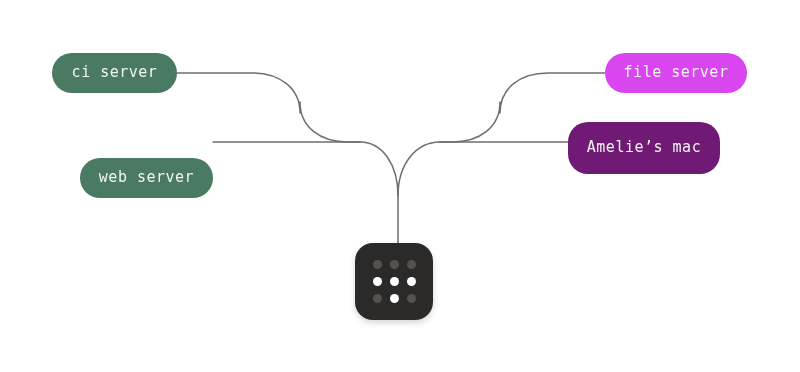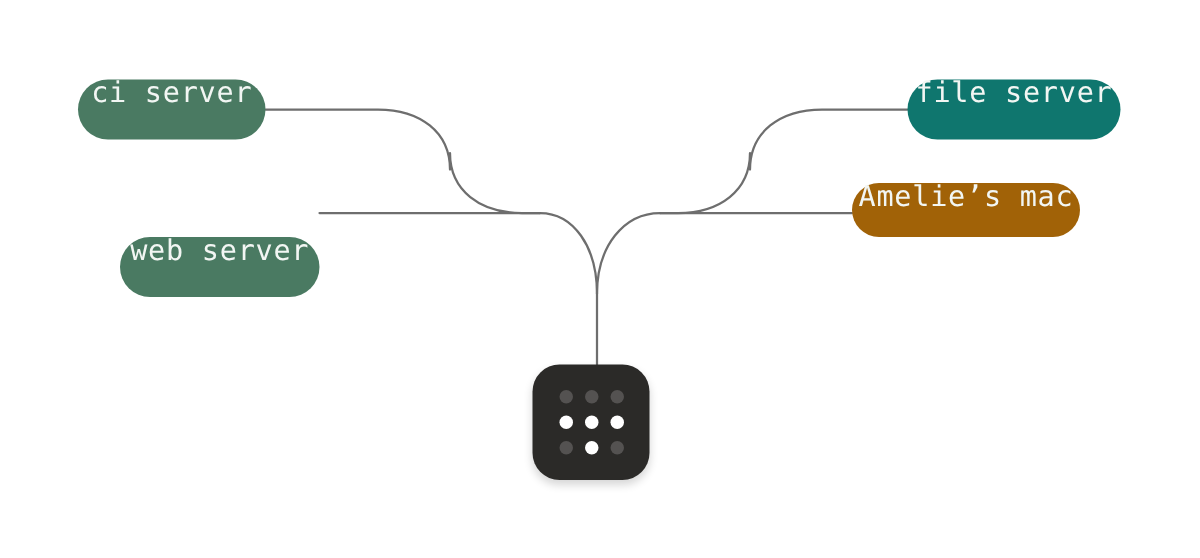--- a/index.html
+++ b/index.html
@@ -26,29 +26,29 @@
     left: 0;
     top: 0;
     width: 800px;
     height: 372px;
     pointer-events: none;
   }
   
   .node-pill {
     position: absolute;
     display: flex;
-    align-items: flex-start;
+    align-items: center;
     justify-content: center;
     box-sizing: border-box;
     height: 40px;
     border-radius: 20px;
     background: #4a7a62;
     color: #f2f6f3;
     font-family: "DejaVu Sans Mono", "Liberation Mono", monospace;
-    font-size: 19px;
+    font-size: 15px;
     letter-spacing: 0.5px;
     white-space: nowrap;
     user-select: none;
   }
   .node-pill .node-label {
     display: block;
     line-height: 1;
     padding-bottom: 1px;
   }
   #node-ci-server    { left: 52px;  top: 53px;  width: 125px; }
@@ -105,25 +105,25 @@
   </svg>
 
   <div class="node-pill" id="node-ci-server" style="background: rgb(74, 122, 98); color: rgb(242, 246, 243); left: 52px; top: 53px; width: 125px; height: 40px; border-radius: 20px;">
     <span class="node-label">ci server</span>
   </div>
 
   <div class="node-pill" id="node-web-server" style="background: rgb(74, 122, 98); color: rgb(242, 246, 243); left: 80px; top: 122px; width: 133px; height: 40px; border-radius: 20px;">
     <span class="node-label">web server</span>
   </div>
 
-  <div class="node-pill" id="node-file-server" style="background: #0f766e; color: rgb(242, 246, 243); left: 605px; top: 53px; width: 142px; height: 40px; border-radius: 20px;">
+  <div class="node-pill" id="node-file-server" style="background: #d946ef; color: rgb(242, 246, 243); left: 605px; top: 53px; width: 142px; height: 40px; border-radius: 20px;">
     <span class="node-label">file server</span>
   </div>
 
-  <div class="node-pill" id="node-amelies-mac" style="background: #a16207; color: rgb(242, 246, 243); left: 568px; top: 122px; width: 152px; height: 36px; border-radius: 20px;">
+  <div class="node-pill" id="node-amelies-mac" style="background: #701a75; color: rgb(242, 246, 243); left: 568px; top: 122px; width: 152px; height: 52px; border-radius: 20px;">
     <span class="node-label">Amelie’s mac</span>
   </div>
 
   <div id="hub-icon" style="background: rgb(43, 42, 40); border-radius: 18px; left: 355px; top: 243px; width: 78px; height: 77px;">
     <div id="hub-dot-grid">
         <span class="hub-dot" style="background: rgb(84, 82, 81);"></span>
         <span class="hub-dot" style="background: rgb(84, 82, 81);"></span>
         <span class="hub-dot" style="background: rgb(84, 82, 81);"></span>
         <span class="hub-dot on" style="background: rgb(255, 255, 255);"></span>
         <span class="hub-dot on" style="background: rgb(255, 255, 255);"></span>

